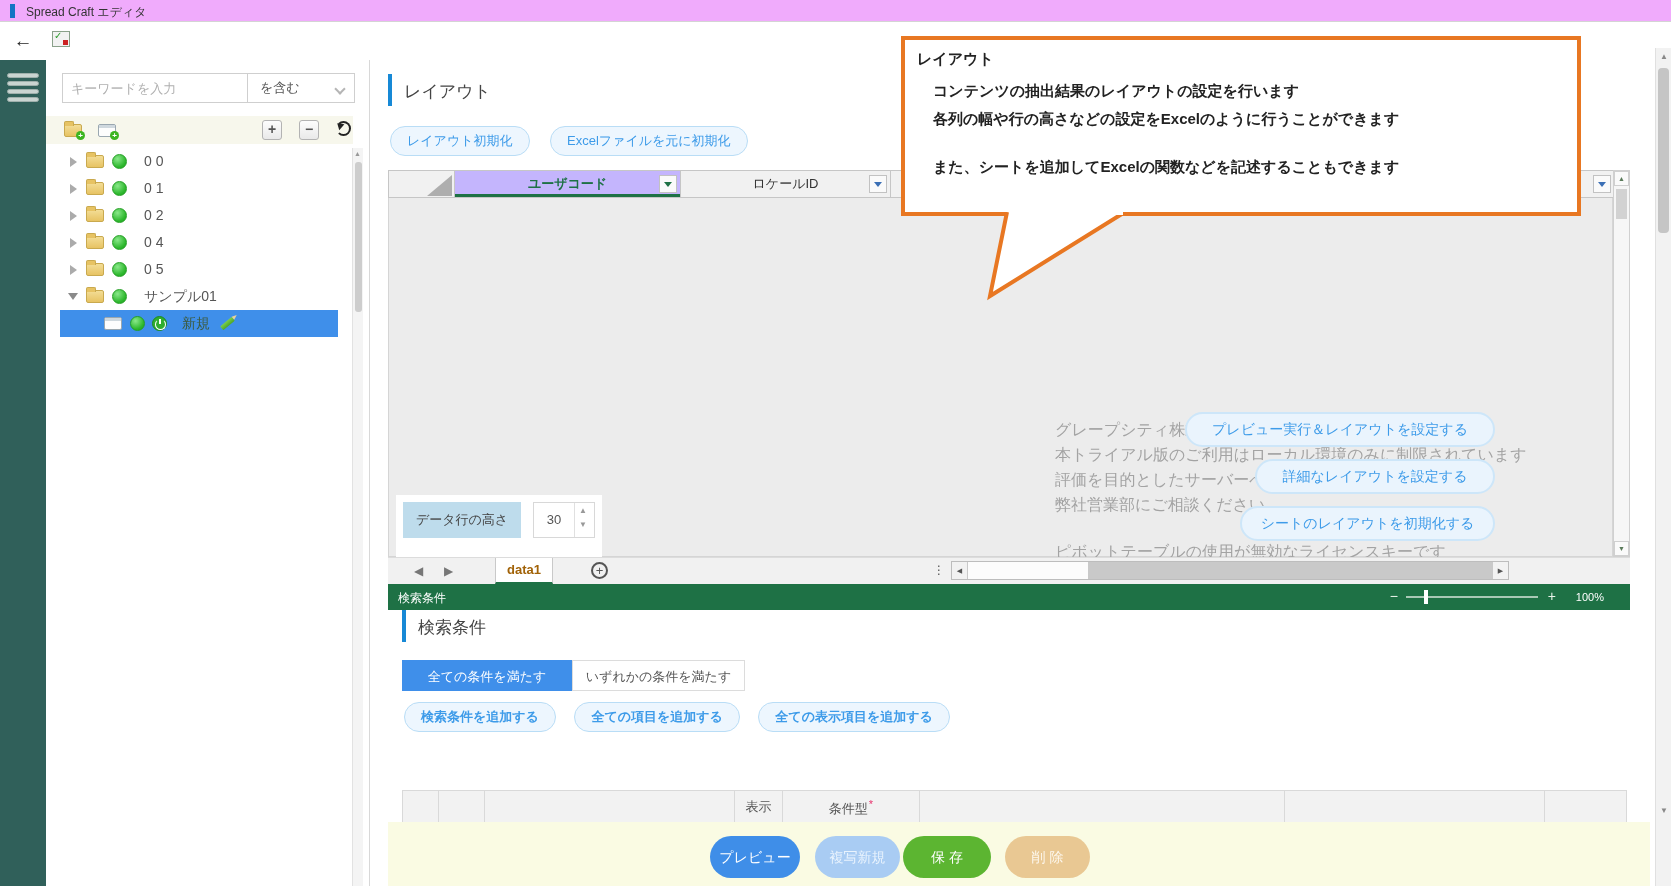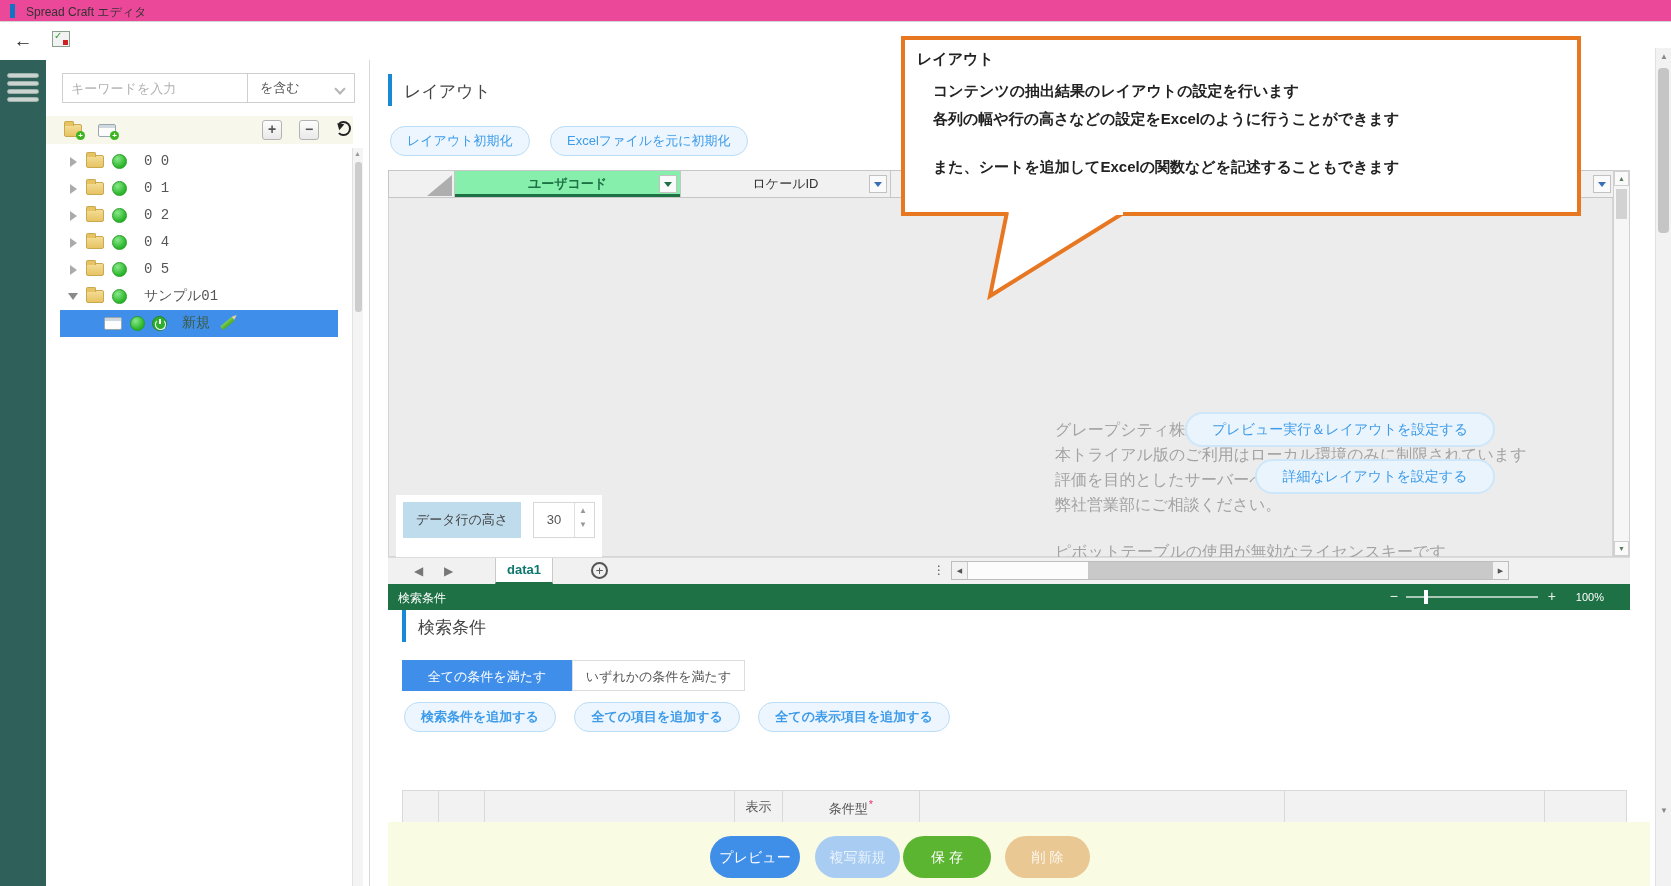--- a/index.html
+++ b/index.html
@@ -1,21 +1,21 @@
 <!DOCTYPE html>
 <html><head>
 <meta charset="utf-8">
 <style>
   * { margin:0; padding:0; box-sizing:border-box; }
   html,body { width:1671px; height:886px; overflow:hidden; }
   body { font-family:"Liberation Sans","DejaVu Sans",sans-serif; background:#fff; color:#444; }
   #app { position:absolute; inset:0; width:1671px; height:886px; background:#fff; }
 
   
-  .titlebar { position:absolute; left:0; top:0; width:1671px; height:22px; background:#ec4899; border-bottom:1px solid #d4d4d4; }
+  .titlebar { position:absolute; left:0; top:0; width:1671px; height:22px; background:#f0abfc; border-bottom:1px solid #d4d4d4; }
   .app-icon { position:absolute; left:10px; top:4px; width:5px; height:14px; background:#1474c4; }
   .app-title { position:absolute; left:26px; top:4px; font-size:12px; color:#333; }
   .toolbar { position:absolute; left:0; top:23px; width:1671px; height:37px; background:#fff; }
   .back-btn { position:absolute; left:10px; top:5px; width:26px; height:26px; font-size:19px; font-weight:bold; color:#222; text-align:center; line-height:26px; cursor:pointer; }
   .doc-btn { position:absolute; left:52px; top:8px; width:18px; height:16px; background:#f2f2f2; border:1px solid #8aa08a; }
   .doc-btn::before { content:"✓"; position:absolute; left:1px; top:-2px; color:#2e9e2e; font-size:10px; font-weight:bold; }
   .doc-btn::after { content:""; position:absolute; right:1px; bottom:1px; width:5px; height:5px; background:#cc2222; }
 
   
   .left-rail { position:absolute; left:0; top:60px; width:46px; height:826px; background:#30605a; }
@@ -32,21 +32,21 @@
   .ico-folder { position:relative; display:inline-block; width:18px; height:13px; background:linear-gradient(#f3dd96,#e7c363); border:1px solid #c9a94e; border-radius:2px; }
   .ico-folder::before { content:""; position:absolute; left:-1px; top:-4px; width:8px; height:4px; background:#e7c363; border:1px solid #c9a94e; border-bottom:none; border-radius:2px 2px 0 0; }
   .plus-dot::after { content:"+"; position:absolute; right:-4px; bottom:-4px; width:9px; height:9px; background:#3cb521; color:#fff; font-size:8px; line-height:9px; text-align:center; border-radius:50%; font-weight:bold; }
   .ico-window { position:relative; display:inline-block; width:18px; height:13px; background:#fdfdfd; border:1px solid #9aa7b0; border-radius:2px; }
   .ico-window::before { content:""; position:absolute; left:0; top:0; right:0; height:3px; background:#cfd8de; }
   .tt-btn { position:absolute; top:4px; width:20px; height:20px; background:linear-gradient(#fdfdfd,#e9e9e9); border:1px solid #b3b3b3; border-radius:3px; color:#555; font-size:14px; font-weight:bold; text-align:center; line-height:17px; cursor:pointer; }
   .refresh { position:absolute; top:5px; left:290px; width:15px; height:15px; border:2.5px solid #222; border-radius:50%; border-left-color:transparent; cursor:pointer; }
   .refresh::after { content:""; position:absolute; left:-5px; top:-3px; border:4px solid transparent; border-right:6px solid #222; transform:rotate(40deg); }
   .tree { position:absolute; left:0; top:88px; width:306px; }
   .tree-row { position:relative; height:27px; line-height:27px; cursor:pointer; white-space:nowrap; }
-  .tw { position:absolute; top:0; height:27px; display:flex; align-items:center;font-family:Liberation Mono, monospace; }
+  .tw { position:absolute; top:0; height:27px; display:flex; align-items:center; }
   .arrow { width:0; height:0; }
   .arrow.col { border-left:7px solid #ababab; border-top:5px solid transparent; border-bottom:5px solid transparent; }
   .arrow.exp { border-top:7px solid #8a8a8a; border-left:5px solid transparent; border-right:5px solid transparent; }
   .gdot { width:15px; height:15px; border-radius:50%; background:radial-gradient(circle at 35% 30%, #8ae88a, #2eb82e 65%, #1d9e1d); border:1px solid #24a024; }
   .tree-label { font-size:14px; color:#555; margin-left:8px; }
   .tree-row.selected { background:#3f8fea; margin-left:14px; width:278px; }
   .pwr { position:relative; width:15px; height:15px; border-radius:50%; background:#2fae2f; border:1px solid #1d8a1d; }
   .pwr::before { content:""; position:absolute; left:50%; top:2px; width:2px; height:5px; margin-left:-1px; background:#fff; }
   .pwr::after { content:""; position:absolute; left:2px; top:2px; width:9px; height:9px; border:1.5px solid #fff; border-top-color:transparent; border-radius:50%; }
   .pencil { position:relative; width:15px; height:5px; background:linear-gradient(#7ccf4e,#4ea825); border-radius:1px; transform:rotate(-40deg); }
@@ -64,21 +64,21 @@
 
   .layout-sec { position:absolute; left:0; top:12px; width:1242px; }
   .layout-pills { position:absolute; left:2px; top:54px; }
   .layout-pills .pill { margin-right:16px; }
 
   
   .sheet-header { position:absolute; left:0; top:98px; width:1225px; height:28px; background:#f1f1f1; border:1px solid #c6c6c6; }
   .corner-cell { position:absolute; left:0; top:0; width:66px; height:26px; background:#f1f1f1; border-right:1px solid #c6c6c6; }
   .corner-cell .tri { position:absolute; right:2px; bottom:1px; width:0; height:0; border-bottom:21px solid #aeaeae; border-left:25px solid transparent; }
   .col-h { position:absolute; top:0; height:26px; font-size:13px; display:flex; align-items:center; justify-content:center; }
-  .col-user { left:66px; width:226px; background:#86efac; color:#1e7145; font-weight:bold; border-right:1px solid #c6c6c6; box-shadow:inset 0 -3px 0 #1e7145; }
+  .col-user { left:66px; width:226px; background:#c4b5fd; color:#1e7145; font-weight:bold; border-right:1px solid #c6c6c6; box-shadow:inset 0 -3px 0 #1e7145; }
   .col-locale { left:292px; width:210px; background:#f1f1f1; color:#333; border-right:1px solid #c6c6c6; }
   .col-part { left:1172px; width:53px; background:#f1f1f1; color:#333; justify-content:flex-start; padding-left:4px; }
   .dd-box { position:absolute; right:3px; top:4px; width:18px; height:18px; background:#fafafa; border:1px solid #c2c2c2; text-align:center; line-height:16px; cursor:pointer; }
   .dd-box .tri-d { display:inline-block; width:0; height:0; border-top:5px solid #3b6fb5; border-left:4px solid transparent; border-right:4px solid transparent; vertical-align:middle; }
   .col-user .dd-box .tri-d { border-top-color:#1e7145; }
   .sheet-body { position:absolute; left:0; top:126px; width:1225px; height:359px; background:#ececec; border:1px solid #d5d5d5; border-top:none; }
   .v-scrollbar { position:absolute; left:1225px; top:98px; width:17px; height:387px; background:#f6f6f6; border:1px solid #d0d0d0; }
   .v-scrollbar .sb-btn { position:absolute; left:0; width:15px; height:15px; background:#fafafa; border:1px solid #d0d0d0; color:#5a7a5a; font-size:7px; text-align:center; line-height:14px; cursor:pointer; }
   .v-scrollbar .thumb { position:absolute; left:2px; top:18px; width:11px; height:30px; background:#d2d2d2; }
   .watermark { position:absolute; font-size:16px; color:#a3a3a3; white-space:nowrap; }
@@ -86,21 +86,21 @@
   .rh-card { position:absolute; left:8px; top:423px; width:206px; height:64px; background:#fff; }
   .rh-label { position:absolute; left:7px; top:7px; width:118px; height:36px; background:#bedcec; color:#444; font-size:13px; text-align:center; line-height:36px; }
   .rh-spin { position:absolute; left:137px; top:7px; width:62px; height:36px; background:#fff; border:1px solid #d8d8d8; }
   .rh-val { position:absolute; left:0; top:0; width:40px; height:34px; text-align:center; line-height:34px; font-size:13px; color:#555; }
   .spin-col { position:absolute; right:0; top:0; width:20px; height:34px; border-left:1px solid #e0e0e0; }
   .spin-col .sarr { position:absolute; left:4px; width:10px; height:10px; color:#999; font-size:8px; line-height:10px; cursor:pointer; }
 
   
   .tabbar { position:absolute; left:0; top:485px; width:1242px; height:27px; background:#f1f1f1; border-top:1px solid #dcdcdc; }
   .tab-nav { position:absolute; top:6px; color:#777; font-size:12px; cursor:pointer; }
-  .sheet-tab { position:absolute; left:107px; top:0; width:58px; height:26px; background:#fff; border:1px solid #c9c9c9; border-top:none; border-bottom:2px solid #1e7145; color:#0f766e; font-weight:bold; font-size:13px; text-align:center; line-height:24px; cursor:pointer; }
+  .sheet-tab { position:absolute; left:107px; top:0; width:58px; height:26px; background:#fff; border:1px solid #c9c9c9; border-top:none; border-bottom:2px solid #1e7145; color:#a16207; font-weight:bold; font-size:13px; text-align:center; line-height:24px; cursor:pointer; }
   .add-sheet { position:absolute; left:203px; top:4px; width:17px; height:17px; border:2px solid #555; border-radius:50%; color:#555; font-size:13px; line-height:14px; text-align:center; cursor:pointer; }
   .dots { position:absolute; left:545px; top:5px; color:#555; font-size:12px; letter-spacing:0; }
   .h-scrollbar { position:absolute; left:563px; top:3px; width:558px; height:19px; background:#c9c9c9; border:1px solid #bdbdbd; }
   .h-scrollbar .sb-btn { position:absolute; top:0; width:15px; height:17px; background:#f2f2f2; color:#555; font-size:7px; text-align:center; line-height:17px; cursor:pointer; }
   .h-scrollbar .thumb { position:absolute; left:16px; top:0; width:120px; height:17px; background:#fcfcfc; cursor:pointer; }
 
   
   .statusbar { position:absolute; left:0; top:512px; width:1242px; height:26px; background:#1e7145; color:#fff; }
   .status-msg { position:absolute; left:10px; top:6px; font-size:12px; }
   .zoom-ctrl { position:absolute; right:12px; top:0; height:26px; }
@@ -331,20 +331,21 @@
       </div>
 
       <div class="watermark" style="left:667px; top:348px;">グレープシティ株式会社</div>
       <div class="watermark" style="left:667px; top:373px;">本トライアル版のご利用はローカル環境のみに制限されています</div>
       <div class="watermark" style="left:667px; top:398px;">評価を目的としたサーバーへの</div>
       <div class="watermark" style="left:667px; top:423px;">弊社営業部にご相談ください。</div>
       <div class="watermark" style="left:667px; top:470px;">ピボットテーブルの使用が無効なライセンスキーです</div>
 
       <div class="ov-pill" style="left:797px; top:340px; width:310px;">プレビュー実行＆レイアウトを設定する</div>
       <div class="ov-pill" style="left:867px; top:387px; width:240px;">詳細なレイアウトを設定する</div>
+      <div class="ov-pill" style="left:852px; top:434px; width:255px;">シートのレイアウトを初期化する</div>
 
       <div class="rh-card">
         <div class="rh-label">データ行の高さ</div>
         <div class="rh-spin">
           <div class="rh-val">30</div>
           <div class="spin-col">
             <span class="sarr" style="top:3px;">▲</span>
             <span class="sarr" style="top:17px;">▼</span>
           </div>
         </div>

